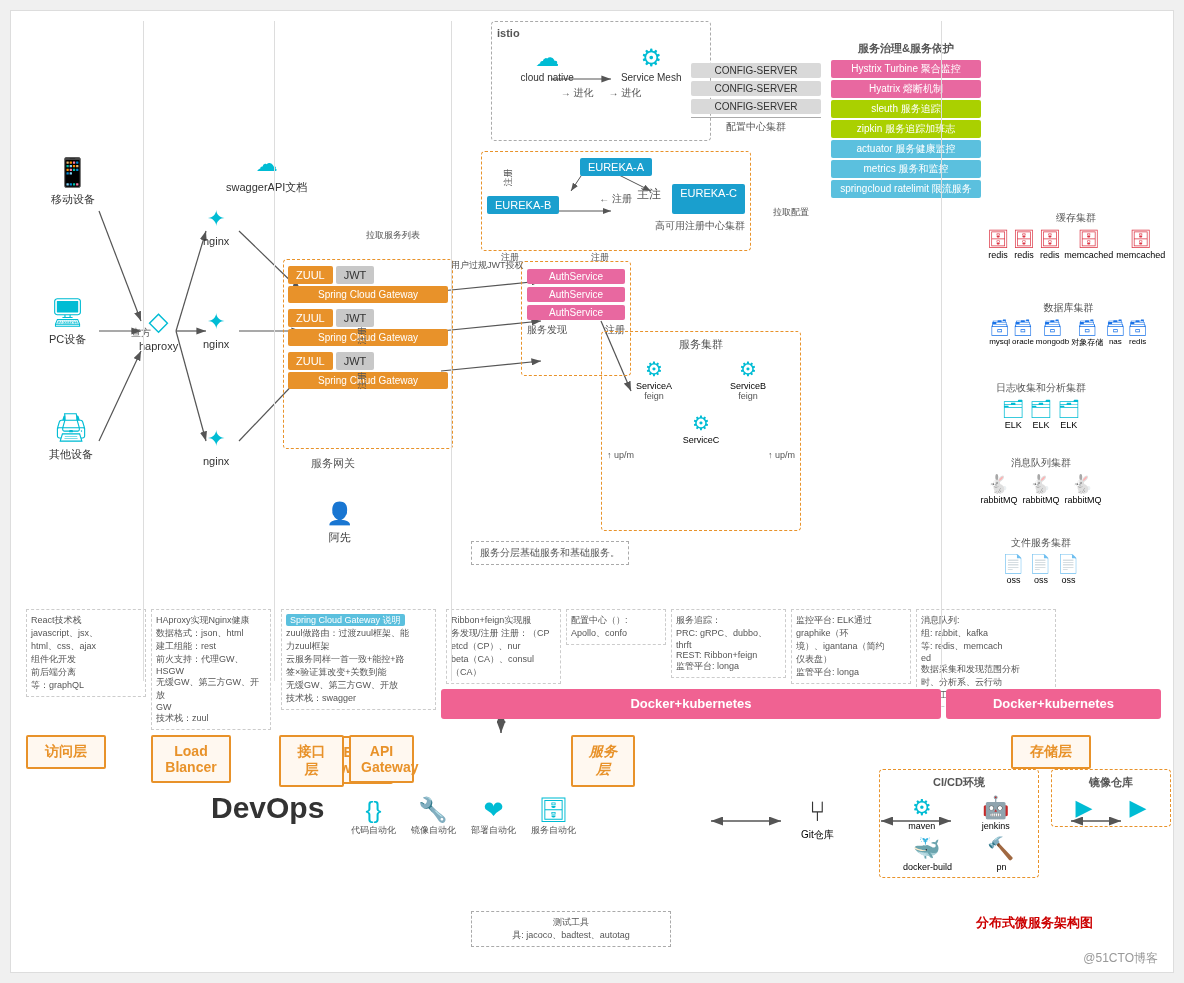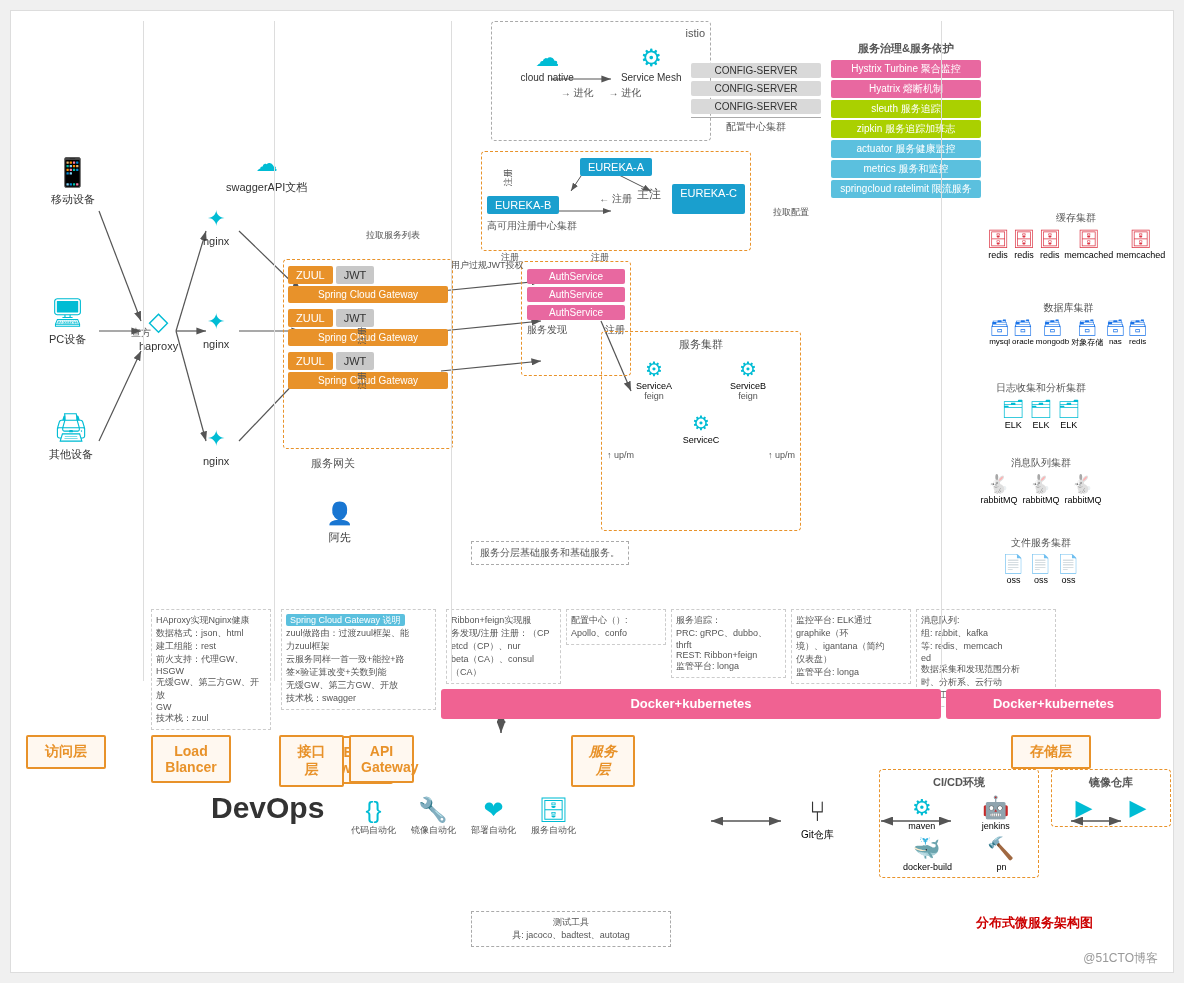--- a/index.html
+++ b/index.html
@@ -237,21 +237,21 @@
         <div class="node-box-orange" style="background:#e8922a;font-size:10px;">Spring Cloud Gateway</div>
       </div>
     </div>
     <div style="position:absolute;left:300px;top:445px;font-size:11px;color:#555;">服务网关</div>
 
     <div style="position:absolute;left:272px;top:725px;text-align:center;">
       <div class="layer-label" style="width:110px;">RAE Gateway</div>
     </div>
 
     <div class="service-mesh-box" style="left:480px;top:10px;width:220px;height:120px;padding:5px;">
-      <div style="text-align:right;font-size:11px;font-weight:normal;color:#555;">istio</div>
+      <div style="text-align:left;font-size:11px;font-weight:bold;color:#555;">istio</div>
       <div style="display:flex;justify-content:space-around;margin-top:5px;">
         <div style="text-align:center;">
           <div style="font-size:24px;color:#00bcd4;">☁</div>
           <div style="font-size:10px;color:#333;">cloud native</div>
         </div>
         <div style="text-align:center;">
           <div style="font-size:24px;color:#00bcd4;">⚙</div>
           <div style="font-size:10px;color:#333;">Service Mesh</div>
         </div>
       </div>
@@ -281,21 +281,21 @@
 
     <div class="eureka-box" style="left:470px;top:140px;width:270px;height:100px;padding:5px;">
       <div style="text-align:center;">
         <div class="node-box-blue" style="display:inline-block;font-size:11px;">EUREKA-A</div>
       </div>
       <div style="display:flex;justify-content:space-between;margin-top:8px;">
         <div class="node-box-blue" style="font-size:11px;margin-top:12px;">EUREKA-B</div>
         <div style="font-size:10px;color:#555;align-self:center;">← 注册</div>
         <div class="node-box-blue" style="font-size:11px;">EUREKA-C</div>
       </div>
-      <div style="text-align:left;font-size:10px;color:#555;margin-top:5px;">高可用注册中心集群</div>
+      <div style="text-align:right;font-size:10px;color:#555;margin-top:5px;">高可用注册中心集群</div>
     </div>
 
     <div class="section-box" style="left:510px;top:250px;width:110px;height:115px;padding:5px;">
       <div class="pink-box">AuthService</div>
       <div class="pink-box" style="margin-top:3px;">AuthService</div>
       <div class="pink-box" style="margin-top:3px;">AuthService</div>
       <div style="display:flex;justify-content:space-between;font-size:10px;color:#555;margin-top:3px;">
         <span>服务发现</span>
         <span>注册</span>
       </div>
@@ -430,20 +430,23 @@
           </div>
         <div style="text-align:center;">
             <div style="font-size:18px;color:#795548;">📄</div>
             <div style="font-size:9px;">oss</div>
           </div>
       </div>
     </div>
 
     <div style="position:absolute;left:460px;top:530px;font-size:10px;color:#555;border:1px dashed #aaa;padding:4px 8px;">服务分层基础服务和基础服务。</div>
 
+    <div style="position:absolute;left:15px;top:598px;width:120px;font-size:9px;color:#555;border:1px dashed #ccc;padding:4px;">
+      React技术栈<br>javascript、jsx、<br>html、css、ajax<br>组件化开发<br>前后端分离<br>等：graphQL
+    </div>
 
     <div style="position:absolute;left:140px;top:598px;width:120px;font-size:9px;color:#555;border:1px dashed #ccc;padding:4px;">
       HAproxy实现Nginx健康<br>数据格式：json、html<br>建工组能：rest<br>前火支持：代理GW、HSGW<br>无缓GW、第三方GW、开放<br>GW<br>技术栈：zuul
     </div>
 
     <div style="position:absolute;left:270px;top:598px;width:155px;font-size:9px;color:#555;border:1px dashed #ccc;padding:4px;">
       <span style="background:#5bc0de;color:white;padding:1px 4px;font-size:9px;border-radius:2px;">Spring Cloud Gateway 说明</span><br>
       zuul做路由：过渡zuul框架、能<br>力zuul框架<br>云服务同样一首一致+能控+路<br>签×验证算改变+关数到能<br>无缓GW、第三方GW、开放<br>技术栈：swagger
     </div>
 

